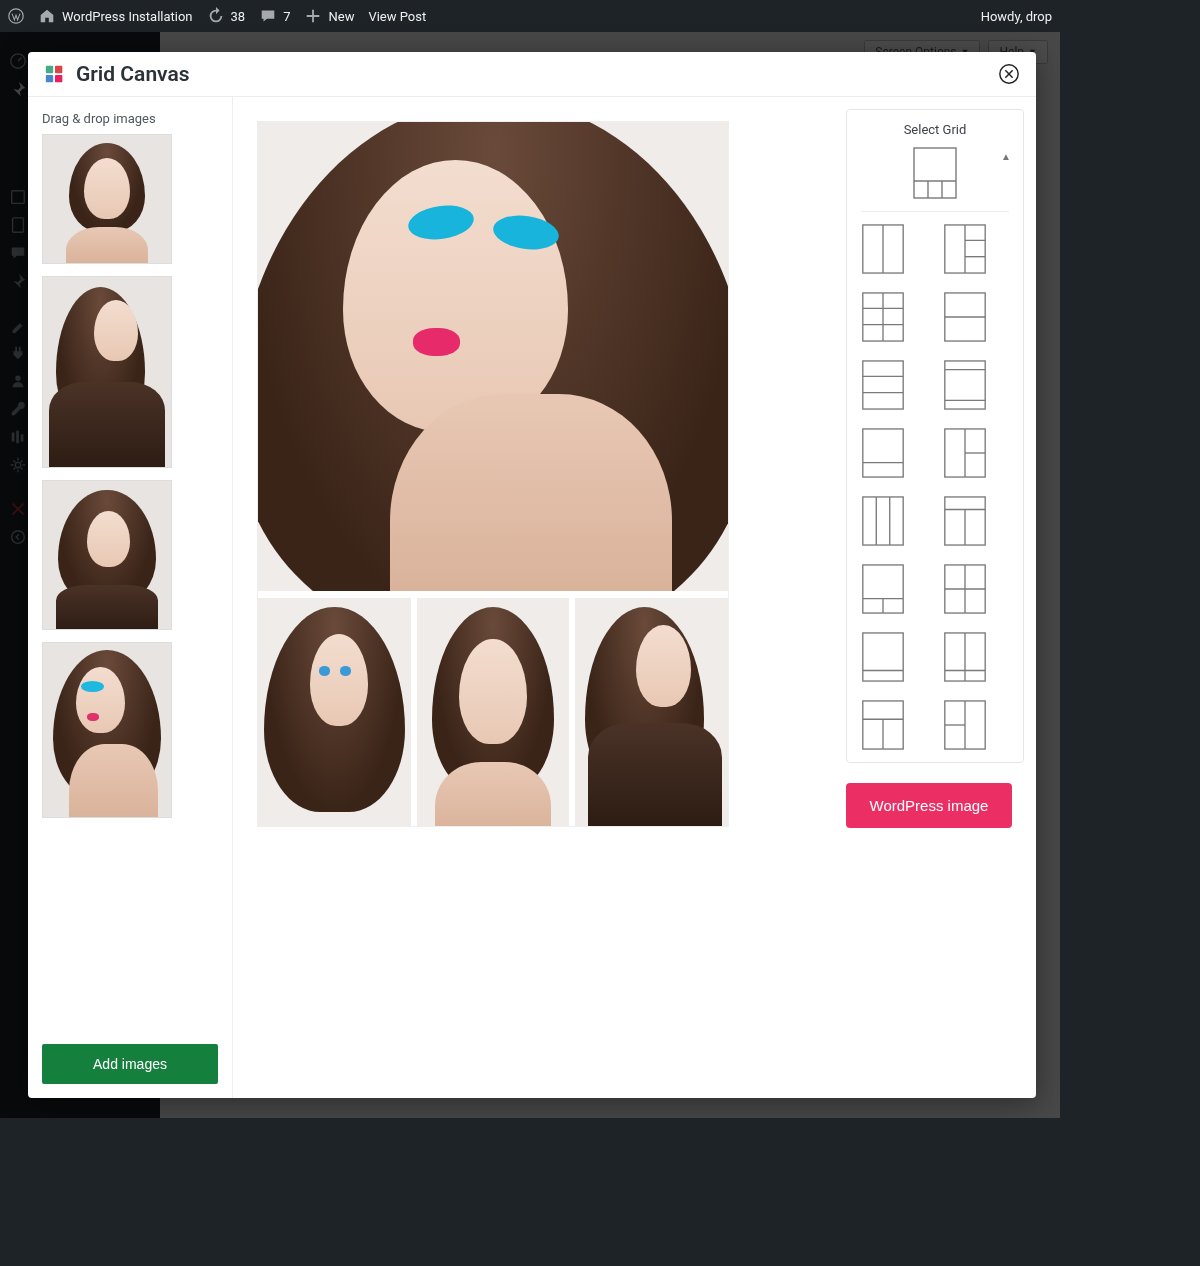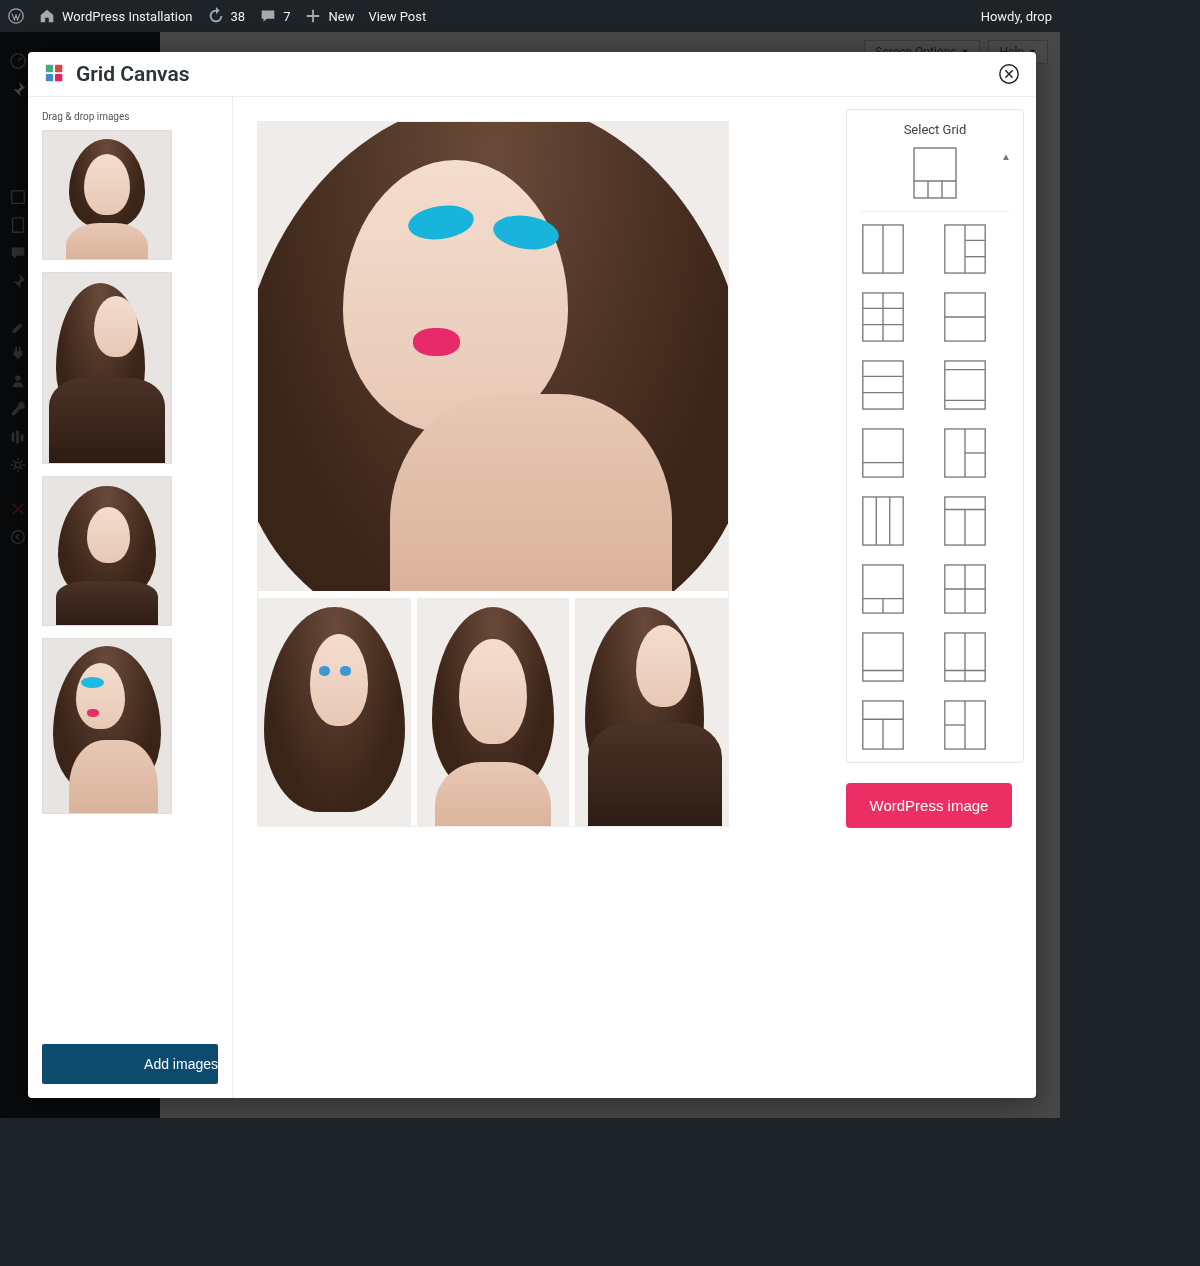--- a/index.html
+++ b/index.html
@@ -86,67 +86,66 @@
   box-shadow: 0 5px 30px rgba(0,0,0,0.4);
   display: flex;
   flex-direction: column;
   overflow:hidden;
 }
 .modal-header {
   display: flex; align-items: center; justify-content: space-between;
   padding: 10px 16px;
   border-bottom: 1px solid #eee;
 }
-.modal-title { display: flex; align-items: center; gap: 10px; font-size: 21px; font-weight: 600; color: #2c3338; }
+.modal-title { display: flex; align-items: flex-end; gap: 10px; font-size: 21px; font-weight: 600; color: #2c3338; }
 .modal-title .logo { width: 22px; height: 22px; }
 .close-icon { width: 22px; height: 22px; cursor: pointer; }
 
 .modal-body {
   flex: 1;
   display: flex;
   overflow: hidden;
 }
 
 
 .thumbs-panel {
   width: 205px;
   border-right: 1px solid #eee;
   padding: 14px;
   display: flex;
   flex-direction: column;
 }
-.thumbs-panel .hint { font-size: 10px; color: #50575e; margin-bottom: 8px; }
+.thumbs-panel .hint { font-size: 13px; color: #50575e; margin-bottom: 8px; }
 .thumbs-list {
   flex: 1;
   overflow-y: auto;
   display: flex;
   flex-direction: column;
   gap: 12px;
 }
 .thumbs-list .thumb {
   width: 130px;
   background: #e7e4e1;
   border:1px solid #ddd;
   position:relative;
   overflow:hidden;
 }
 .thumbs-list .thumb.t1 { height:130px; }
 .thumbs-list .thumb.t2 { height:192px; }
 .thumbs-list .thumb.t3 { height:150px; }
 .thumbs-list .thumb.t4 { height:176px; }
 .add-images-btn {
   margin-top: 16px;
-  background: #0c4a6e;
+  background: #15803d;
   color: #fff;
   border: none;
   padding: 12px 0;
   font-size: 14px;
   cursor: pointer;
   border-radius: 2px;
-  text-align: right;
 }
 
 
 .canvas-area {
   flex: 1;
   padding: 24px;
 }
 .canvas {
   width: 472px;
   border: 1px solid #eee;

